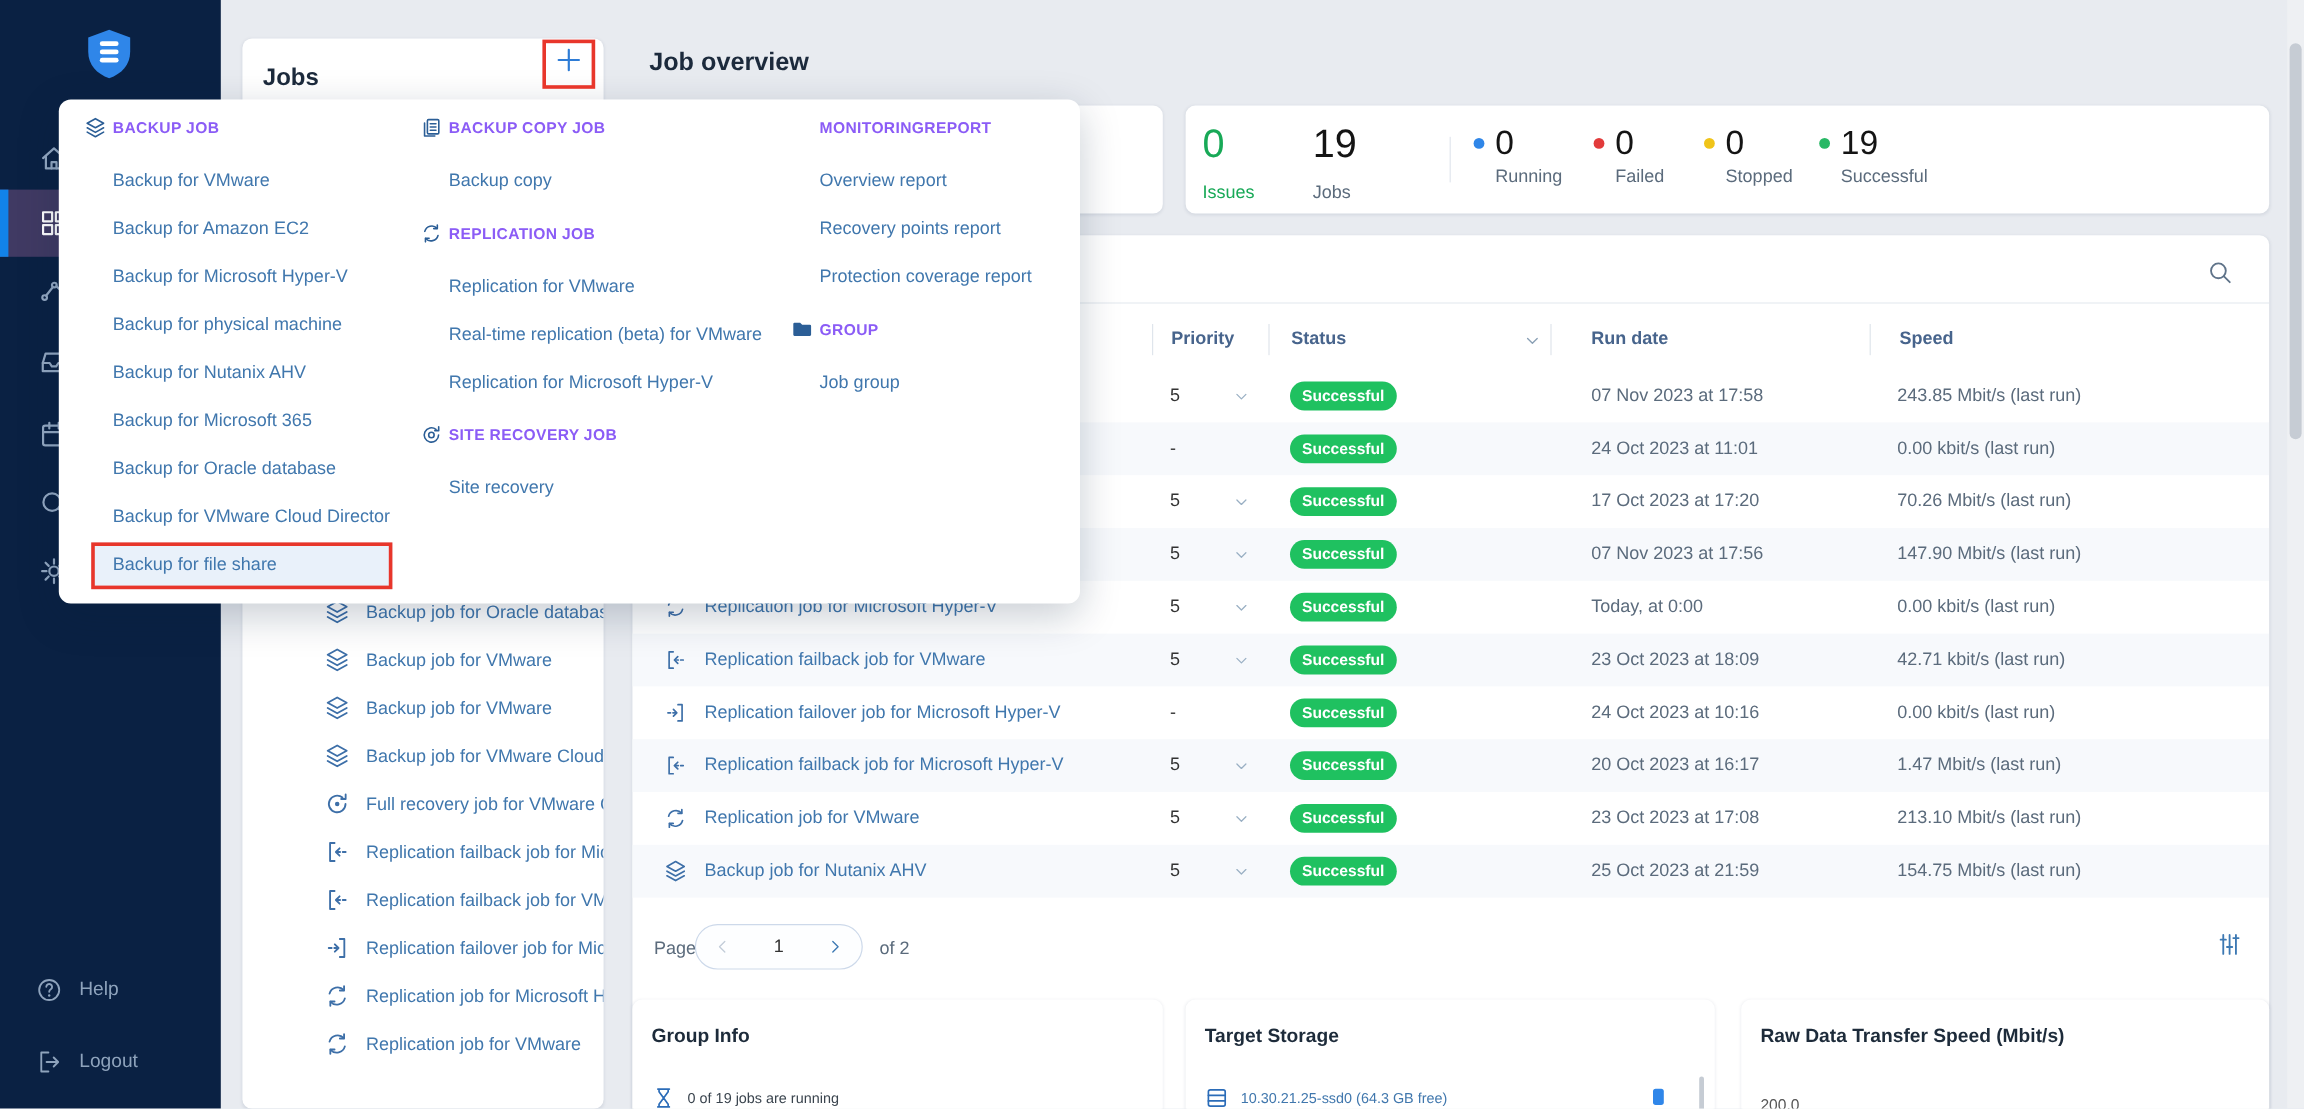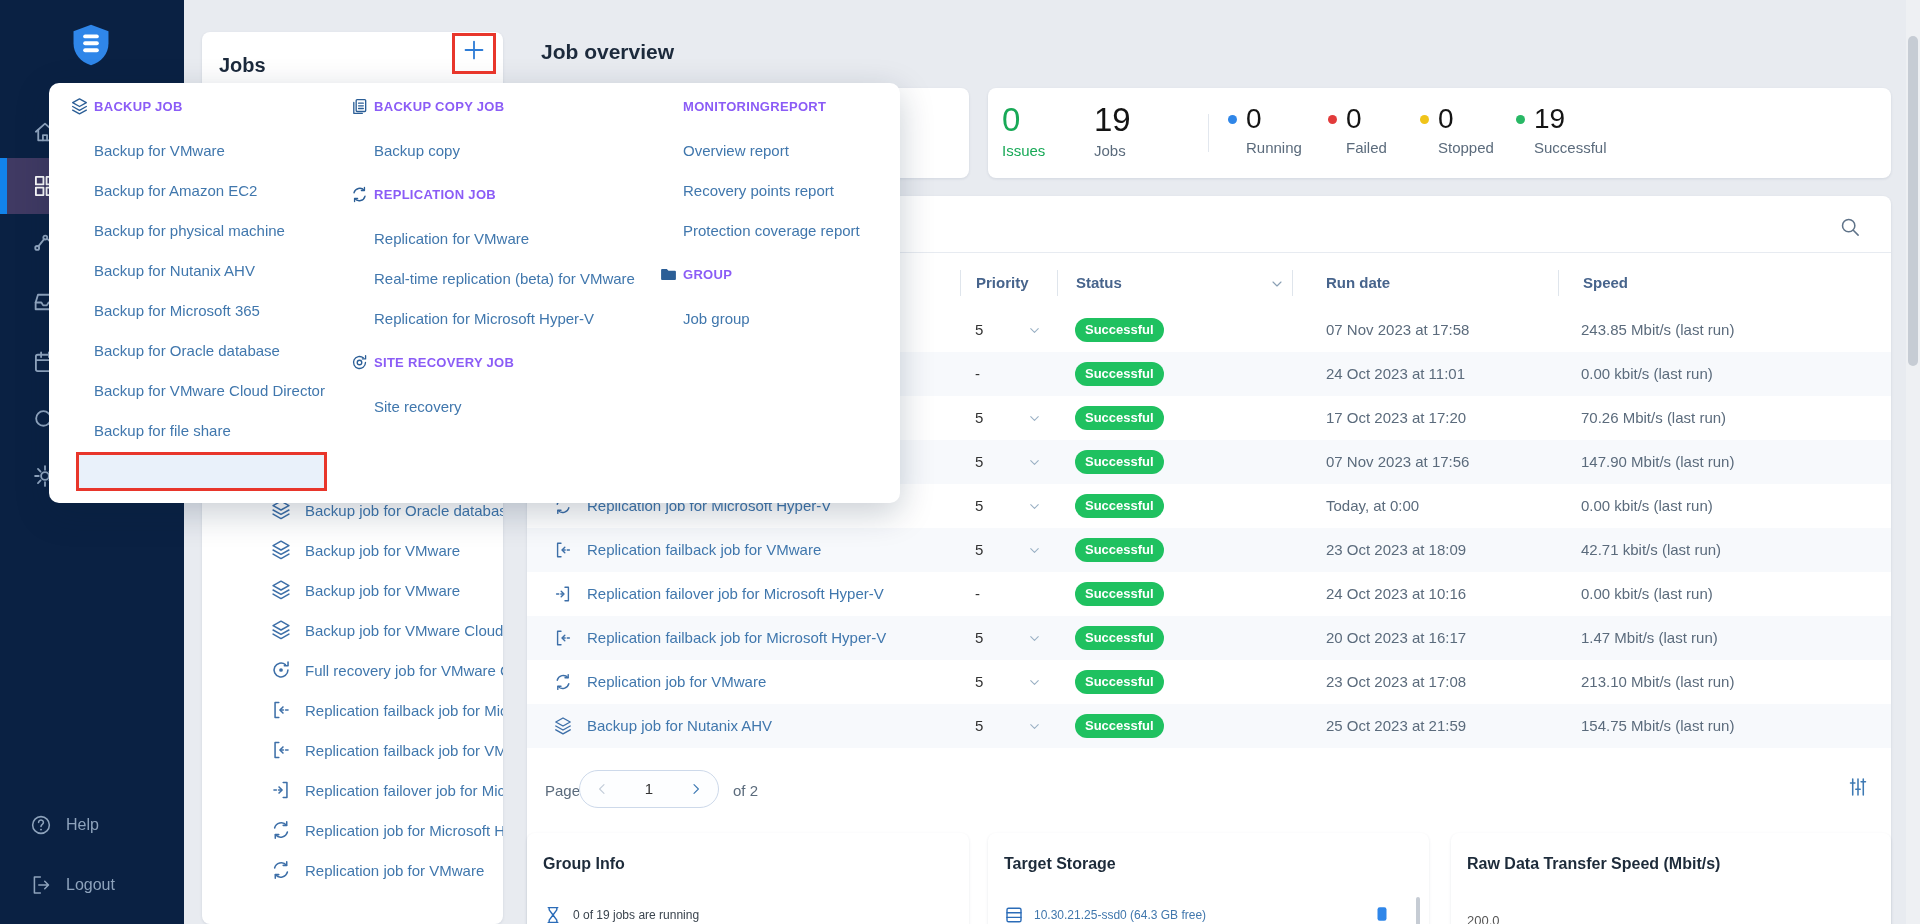--- a/index.html
+++ b/index.html
@@ -32,21 +32,21 @@
   .jl-icon{width:22px;height:22px;color:#3d6fa8;flex:none;}
   .jl-label{font-size:15px;color:var(--link-blue);white-space:nowrap;overflow:hidden;flex:1;min-width:0;}
 
   
   #overview-title{position:absolute;left:541px;top:40px;font-size:21px;font-weight:700;color:#1c2a3c;}
   #sliver-card{left:527px;top:88px;width:442px;height:90px;}
   #stats-card{left:988px;top:88px;width:903px;height:90px;}
   .sp{position:absolute;top:13px;}
   .sp-num{font-size:33px;color:#141414;}
   .sp-num.green{color:#18a957;}
-  .sp-label{font-size:15px;color:#5b6b7c;margin-top:3px;}
+  .sp-label{font-size:15px;color:#5b6b7c;margin-top:13px;}
   .sp-label.green{color:#18a957;}
   .stats-div{position:absolute;left:220px;top:26px;width:1px;height:38px;background:#e2e7ee;}
   .dot-group{position:absolute;top:15px;}
   .dg-top{display:flex;align-items:center;gap:9px;}
   .dg-dot{width:9px;height:9px;border-radius:50%;flex:none;}
   .dg-num{font-size:28px;color:#141414;}
   .dg-label{font-size:15px;color:#5b6b7c;margin-top:4px;padding-left:18px;}
 
   
   #table-card{left:527px;top:196px;width:1364px;height:768px;overflow:hidden;}
@@ -518,20 +518,21 @@
           <div class="m-header">
             <span class="icon mh-icon"><svg viewBox="0 0 20 20" fill="none" stroke="currentColor" stroke-width="1.4" stroke-linecap="round" stroke-linejoin="round">
                 <path d="M10 2 2.8 6 10 10l7.2-4Z"></path>
                 <path d="M2.8 10 10 14l7.2-4"></path>
                 <path d="M2.8 13.8 10 17.8l7.2-4"></path>
               </svg></span>
             <span class="mh-text">BACKUP JOB</span>
           </div>
           <div class="m-item">Backup for VMware</div>
           <div class="m-item">Backup for Amazon EC2</div>
+          <div class="m-item">Backup for Microsoft Hyper-V</div>
           <div class="m-item">Backup for physical machine</div>
           <div class="m-item">Backup for Nutanix AHV</div>
           <div class="m-item">Backup for Microsoft 365</div>
           <div class="m-item">Backup for Oracle database</div>
           <div class="m-item">Backup for VMware Cloud Director</div>
           <div class="m-item">Backup for file share</div>
         </div>
         <div class="menu-col mc1">
           <div class="m-header">
             <span class="icon mh-icon"><svg viewBox="0 0 20 20" fill="none" stroke="currentColor" stroke-width="1.4" stroke-linecap="round" stroke-linejoin="round">

